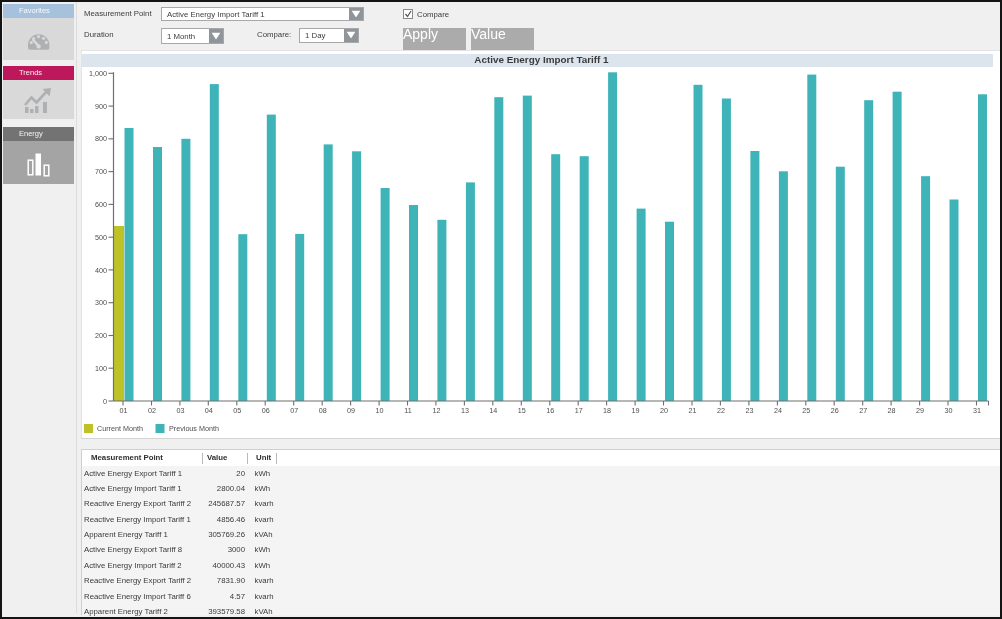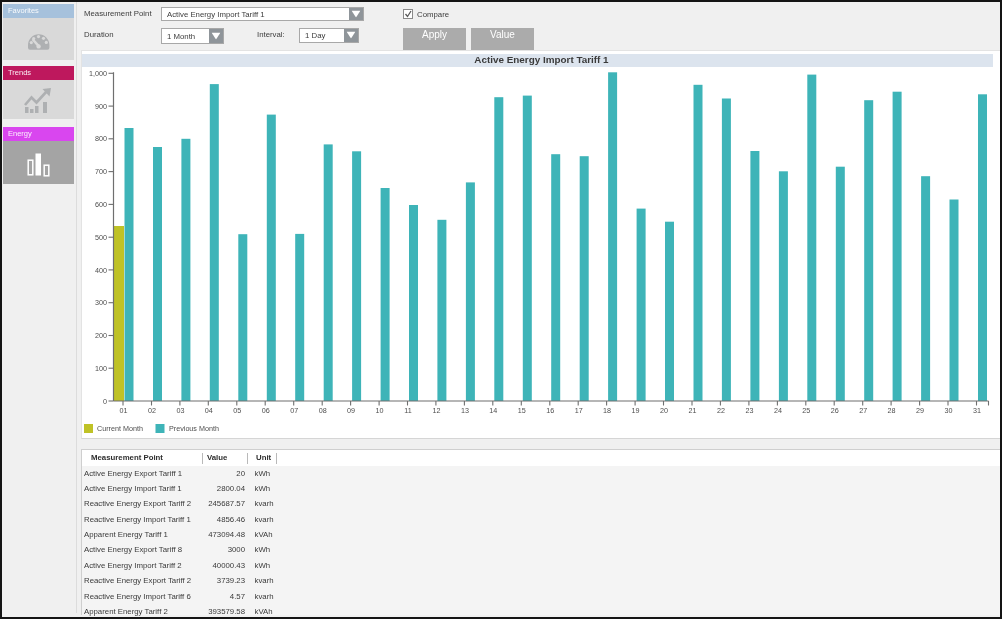--- a/index.html
+++ b/index.html
@@ -1,26 +1,26 @@
 <!DOCTYPE html>
 <html><head><meta charset="utf-8">
 <style>
 *{margin:0;padding:0;box-sizing:border-box}
 html,body{width:1002px;height:619px}
 body{position:relative;background:#f0f0f0;font-family:"Liberation Sans",sans-serif;overflow:hidden}
 .abs{position:absolute}
 .sp{position:absolute;left:3px;width:71px}
-.sph{height:14px;color:rgba(255,255,255,.92);font-size:7.5px;line-height:14px;padding-left:5px}
+.sph{height:14px;color:rgba(255,255,255,.92);font-size:7.5px;line-height:14px;padding-left:16px}
 .spb{position:relative;width:100%}
 .lbl{position:absolute;font-size:7.8px;color:#3c3c3c;line-height:11px;height:11px}
 .dd{position:absolute;background:#fff;border:1px solid #a8a8a8;font-size:7.8px;color:#3c3c3c}
 .ddt{position:absolute;left:5px;top:50%;transform:translateY(-50%);white-space:nowrap}
 .dda{position:absolute;right:0;top:0;bottom:0;width:14px;background:#8f959a}
 .dda svg{position:absolute;left:50%;top:50%;transform:translate(-50%,-50%)}
-.btn{position:absolute;background:#ababab;color:#fff;font-size:10px;text-align:center;height:31px;line-height:13.5px}
+.btn{position:absolute;background:#ababab;color:#fff;font-size:14px;text-align:left;height:31px;line-height:13.5px}
 .trow{position:absolute;left:0;width:100%;height:15.4px;font-size:7.8px;color:#3a3a3a;line-height:15.4px}
 .tn{position:absolute;left:2px}
 .tv{position:absolute;left:118px;width:45px;text-align:right}
 .tu{position:absolute;left:172.5px}
 .hsep{position:absolute;top:2.5px;width:1px;height:11px;background:#b9b9b9}
 </style></head>
 <body>
 <div style="position:absolute;left:0;top:0;width:1002px;height:619px;border:2px solid #141414;z-index:50;pointer-events:none"></div>
 
 <div class="abs" style="left:76px;top:0;width:1px;height:613px;background:#dcdcdc"></div>
@@ -51,21 +51,21 @@
     <rect x="32" y="26" width="3.5" height="7"></rect>
     <rect x="40" y="22" width="4" height="11"></rect>
    </g>
    <path d="M22 25 L28.5 17.5 L33.5 22.5 L44 11" stroke="#aeb0b2" stroke-width="2.6" fill="none"></path>
    <path d="M39.5 9 L48 8 L46.5 16.5 z" fill="#aeb0b2"></path>
   </svg>
  </div>
 </div>
 
 <div class="sp" style="top:127px">
- <div class="sph" style="background:#d946ef">Energy</div>
+ <div class="sph" style="background:#737373">Energy</div>
  <div class="spb" style="height:43px;background:#a4a4a4">
   <svg width="70" height="43">
    <rect x="25.2" y="19.2" width="4.6" height="14.6" fill="none" stroke="#fff" stroke-width="1.5"></rect>
    <rect x="32.5" y="12.5" width="5.5" height="22" fill="#fff"></rect>
    <rect x="41.2" y="24.2" width="4.6" height="10.6" fill="none" stroke="#fff" stroke-width="1.5"></rect>
   </svg>
  </div>
 </div>
 
 <div class="lbl" style="left:84px;top:7.5px">Measurement Point</div>
@@ -86,21 +86,21 @@
 
 <div class="lbl" style="left:84px;top:29px">Duration</div>
 <div class="dd" style="left:161px;top:28px;width:63px;height:16px">
  <span class="ddt">1 Month</span>
  <div class="dda">
       <svg width="9" height="7">
         <path d="M0 0 h9 l-4.5 7 z" fill="#fff"></path>
       </svg>
     </div>
 </div>
-<div class="lbl" style="left:257px;top:29px">Interval:</div>
+<div class="lbl" style="left:257px;top:29px">Compare:</div>
 <div class="dd" style="left:299px;top:28px;width:60px;height:14.5px">
  <span class="ddt">1 Day</span>
  <div class="dda">
       <svg width="9" height="7">
         <path d="M0 0 h9 l-4.5 7 z" fill="#fff"></path>
       </svg>
     </div>
 </div>
 <div class="btn" style="left:403px;top:28px;width:63px">Apply</div>
 <div class="btn" style="left:471px;top:28px;width:63px">Value</div>
@@ -258,36 +258,36 @@
       <span class="tv">245687.57</span>
       <span class="tu">kvarh</span>
     </div>
 <div class="trow" style="top:61.6px">
       <span class="tn">Reactive Energy Import Tariff 1</span>
       <span class="tv">4856.46</span>
       <span class="tu">kvarh</span>
     </div>
 <div class="trow" style="top:77.0px">
       <span class="tn">Apparent Energy Tariff 1</span>
-      <span class="tv">473094.48</span>
+      <span class="tv">305769.26</span>
       <span class="tu">kVAh</span>
     </div>
 <div class="trow" style="top:92.3px">
       <span class="tn">Active Energy Export Tariff 8</span>
       <span class="tv">3000</span>
       <span class="tu">kWh</span>
     </div>
 <div class="trow" style="top:107.7px">
       <span class="tn">Active Energy Import Tariff 2</span>
       <span class="tv">40000.43</span>
       <span class="tu">kWh</span>
     </div>
 <div class="trow" style="top:123.1px">
       <span class="tn">Reactive Energy Export Tariff 2</span>
-      <span class="tv">3739.23</span>
+      <span class="tv">7831.90</span>
       <span class="tu">kvarh</span>
     </div>
 <div class="trow" style="top:138.5px">
       <span class="tn">Reactive Energy Import Tariff 6</span>
       <span class="tv">4.57</span>
       <span class="tu">kvarh</span>
     </div>
 <div class="trow" style="top:153.8px">
       <span class="tn">Apparent Energy Tariff 2</span>
       <span class="tv">393579.58</span>

